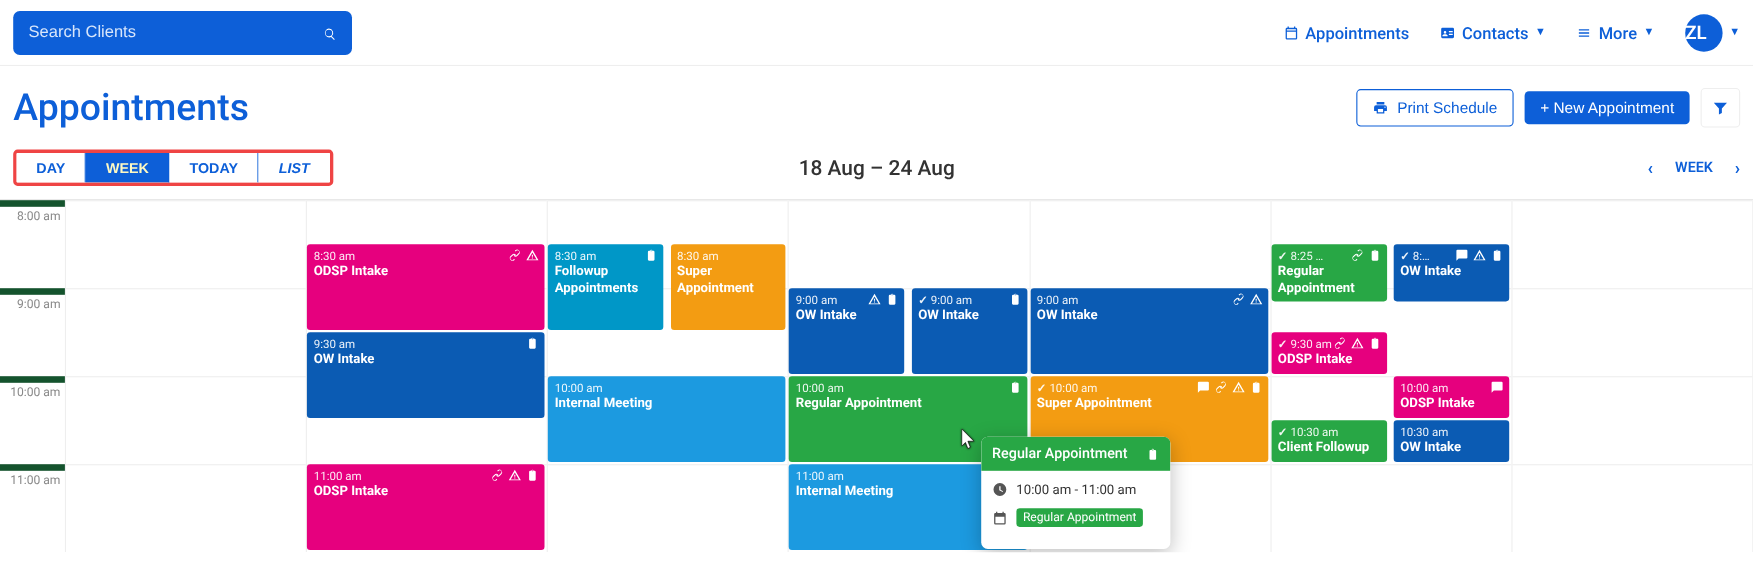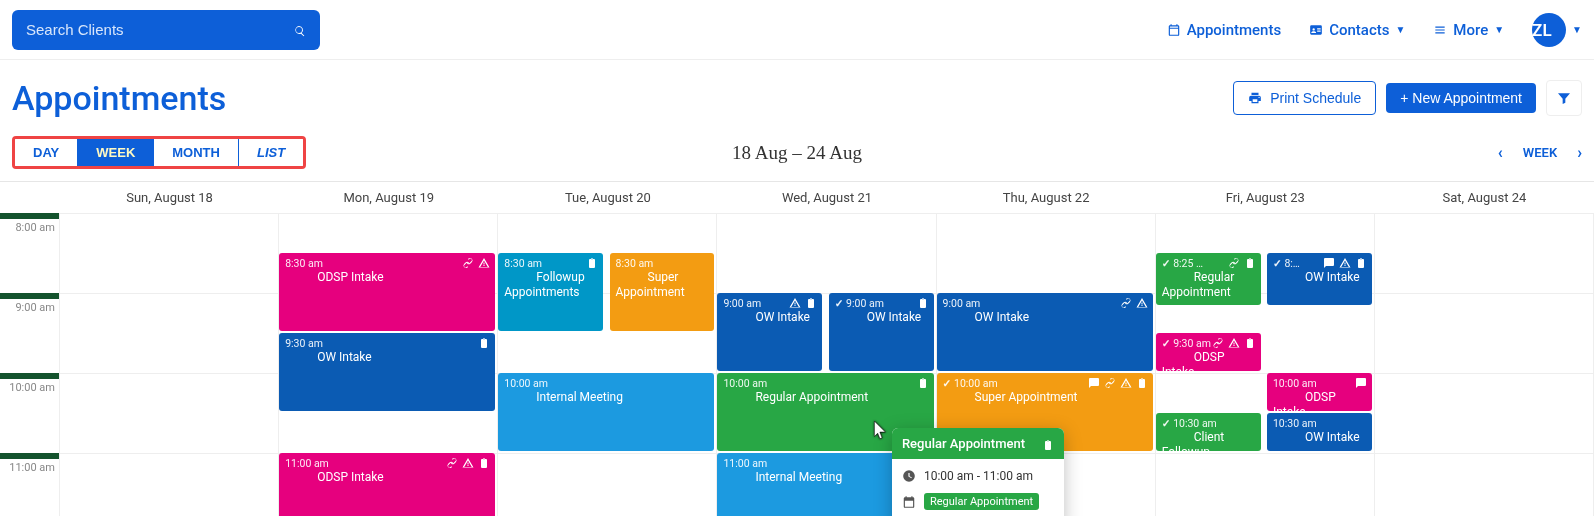--- a/index.html
+++ b/index.html
@@ -27,38 +27,38 @@
   .btn-outline { border:1px solid #0d5fd8; background:#fff; color:#0d5fd8; border-radius:4px; padding:8px 14px; font-size:14px; font-weight:500; display:flex; align-items:center; gap:8px; cursor:pointer; }
   .btn-primary { background:#0d5fd8; color:#fff; border:none; border-radius:4px; padding:7px 14px; font-size:14px; font-weight:500; cursor:pointer; }
   .filter-btn { border:1px solid #eee; border-radius:4px; width:36px; height:36px; display:flex; align-items:center; justify-content:center; color:#0d5fd8; cursor:pointer; }
 
   
   .view-row { display:flex; align-items:center; padding:10px 12px 2px 12px; }
   .seg { display:flex; border:3px solid #ef4444; border-radius:4px; overflow:hidden; }
   .seg button { background:#fff; color:#0d5fd8; border:none; padding:6px 18px; font-size:13px; font-weight:600; cursor:pointer; border-right:1px solid #0d5fd8; }
   .seg button:last-child{border-right:none;font-style:italic;}
   .seg button.active { background:#0d5fd8; color:#fef9c3; }
-  .range { position:absolute; left:50%; transform:translateX(-50%); font-size:19px; color:#333; font-weight:500;font-family:Liberation Serif, serif; }
+  .range { position:absolute; left:50%; transform:translateX(-50%); font-size:19px; color:#333; font-weight:500; }
   .view-row { position:relative; }
   .navright { margin-left:auto; display:flex; align-items:center; gap:20px; color:#0d5fd8; font-weight:600; }
   .navright .arrow { cursor:pointer; font-size:16px; font-weight:bold; }
   .navright .today { font-size:13px; cursor:pointer; }
 
   
   .cal { margin-top:10px; border-top:1px solid #e6e6e6; }
   .day-headers { display:grid; grid-template-columns:60px repeat(7,1fr); }
   .day-headers div { text-align:center; font-size:13px; color:#444; padding:8px 0; }
   .cal-body { position:relative; display:grid; grid-template-columns:60px repeat(7,1fr); }
   .time-col { border-right:1px solid #eee; }
   .hour-label { height:80px; font-size:11px; color:#888; padding:2px 4px; text-align:right; border-top:6px solid #14532d; }
   .day-col { border-right:1px solid #eee; position:relative; }
   .day-col .hour-slot { height:80px; border-top:1px solid #eee; }
   .ev { position:absolute; border-radius:3px; color:#fff; font-size:12px; padding:4px 6px; overflow:hidden; cursor:pointer; }
   .ev .tm { display:block; font-size:10.5px; opacity:0.92; }
-  .ev .ttl { font-weight:400; font-size:12px; line-height:1.15;margin-left:32px; }
+  .ev .ttl { font-weight:700; font-size:12px; line-height:1.15; }
   .ev .icons { position:absolute; top:4px; right:5px; display:flex; gap:4px; font-size:10px; }
   .ev .check::before { content:"✓ "; font-weight:bold; }
   
   
   .tooltip { position:absolute; background:#fff; border-radius:6px; box-shadow:0 4px 18px rgba(0,0,0,0.25); width:172px; z-index:10; overflow:hidden; }
   .tooltip-head { background:#28a745; color:#fff; padding:8px 10px; font-size:13px; font-weight:500; display:flex; justify-content:space-between; align-items:center; }
   .tooltip-body { padding:10px; font-size:12px; color:#333; }
   .tooltip-body .row { display:flex; align-items:center; gap:8px; margin-bottom:10px; }
   .tag-green { background:#28a745; color:#fff; border-radius:3px; padding:2px 6px; font-size:11px; }
 
@@ -124,42 +124,32 @@
           <path d="M3 5h18l-7 8v6l-4 2v-8L3 5z"></path>
         </svg>
     </div>
   </div>
 </div>
 
 <div class="view-row">
   <div class="seg">
     <button>DAY</button>
     <button class="active">WEEK</button>
-    <button>MONTH</button>
+    <button>TODAY</button>
     <button>LIST</button>
   </div>
   <div class="range">18 Aug – 24 Aug</div>
   <div class="navright">
     <span class="arrow">‹</span>
     <span class="today">WEEK</span>
     <span class="arrow">›</span>
   </div>
 </div>
 
 <div class="cal">
-  <div class="day-headers">
-    <div></div>
-    <div>Sun, August 18</div>
-    <div>Mon, August 19</div>
-    <div>Tue, August 20</div>
-    <div>Wed, August 21</div>
-    <div>Thu, August 22</div>
-    <div>Fri, August 23</div>
-    <div>Sat, August 24</div>
-  </div>
   <div class="cal-body" id="cal-body">
     <div class="time-col">
       <div class="hour-label">8:00 am</div>
       <div class="hour-label">9:00 am</div>
       <div class="hour-label">10:00 am</div>
       <div class="hour-label">11:00 am</div>
     </div>
 
     <div class="day-col">
         <div class="hour-slot"></div>

